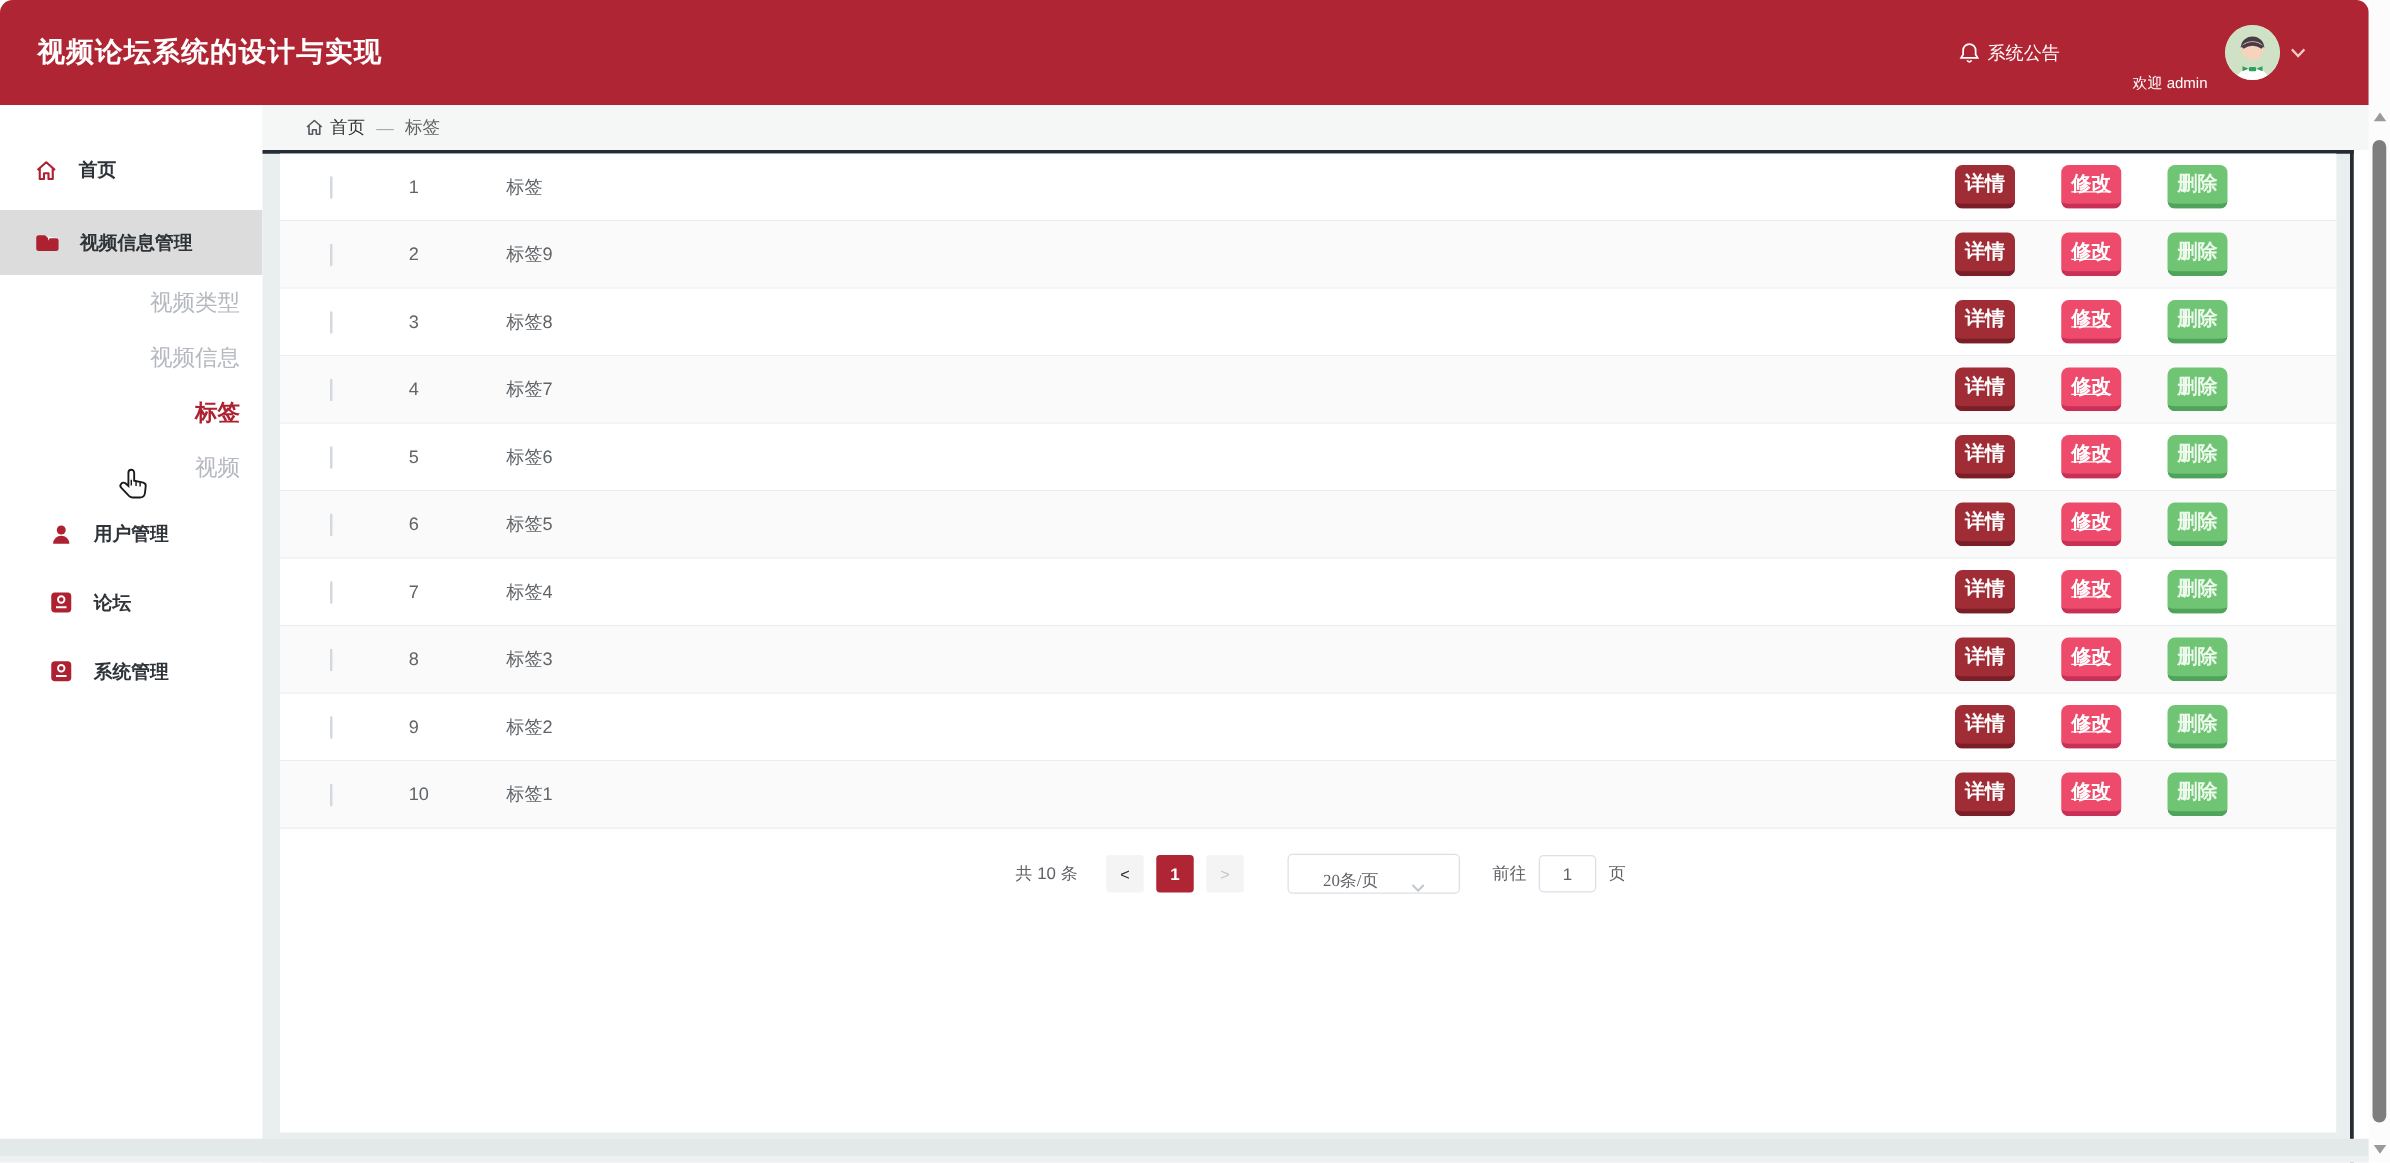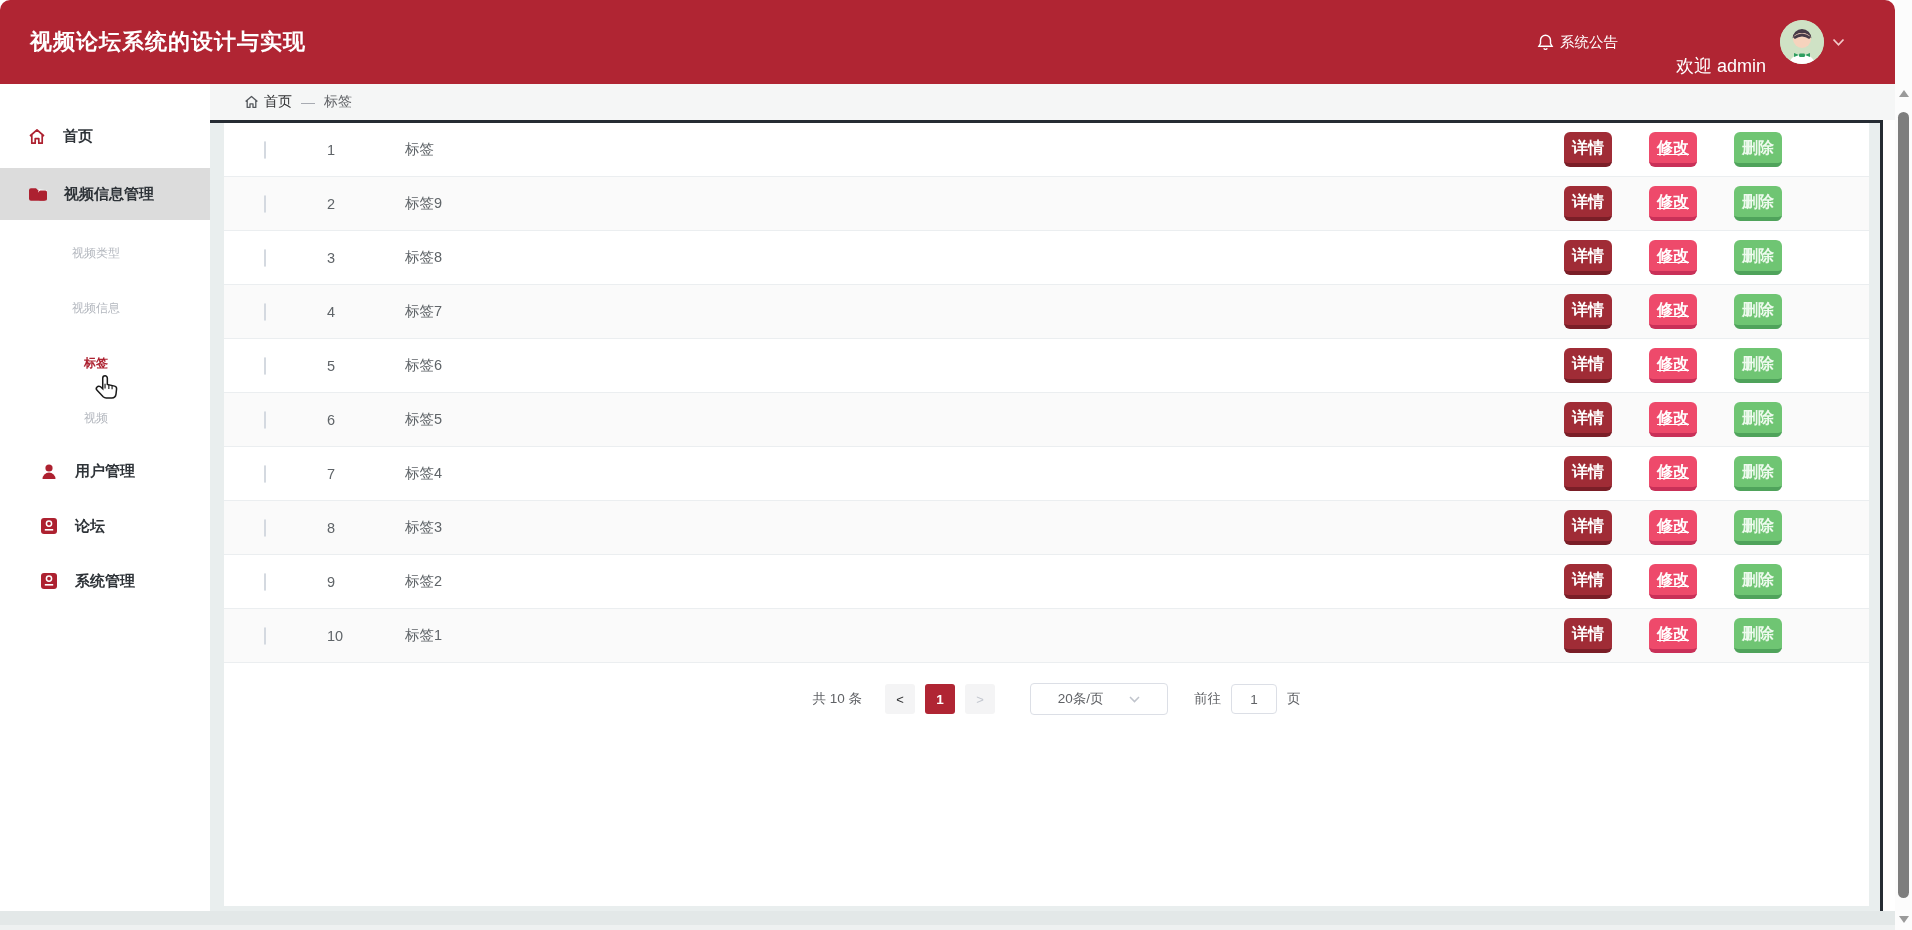--- a/index.html
+++ b/index.html
@@ -6,31 +6,31 @@
   html,body { width:1912px; height:930px; overflow:hidden; background:#fff; }
   body { font-family:"Liberation Sans","DejaVu Sans",sans-serif; }
   .page { position:relative; width:1912px; height:824px; background:#fff; }
   .app { position:absolute; left:0; top:0; width:1895px; height:930px; }
 
   
   .hdr { height:84px; background:#b02533; border-radius:10px 10px 0 0; display:flex; align-items:center; padding:0 50px 0 30px; }
   .hdr-title { color:#fff; font-size:22px; font-weight:700; letter-spacing:1px; }
   .hdr-right { margin-left:auto; display:flex; align-items:center; }
   .notice { display:flex; align-items:center; gap:6px; color:#fff; font-size:14.5px; margin-right:58px; cursor:pointer; }
-  .welcome { color:#fff; font-size:18px;margin-top:48px; }
+  .welcome { color:#fff; font-size:12px;margin-top:48px; }
   .avatar { width:44px; height:44px; border-radius:50%; overflow:hidden; margin-left:14px; background:#cfe2c5; flex:none; cursor:pointer; }
   .hdr-chev { margin-left:8px; display:flex; }
 
   
   .body-row { display:flex; height:846px; }
   aside { width:210px; background:#fff; padding-top:26px; flex:none; }
   .menu-item { height:52px; display:flex; align-items:center; padding-left:28px; gap:17px; font-size:15px; font-weight:700; color:#2e3338; cursor:pointer; }
   .menu-item.hl { background:#dcdcdc; margin-top:6px; }
   .menu-item.gap { margin-top:3px;padding-left:40px; }
-  .sub-item { height:44px; line-height:44px; width:192px; text-align:center; font-size:12px; color:#b4b8bf; cursor:pointer;margin-top:11px; }
+  .sub-item { height:44px; line-height:44px; width:192px; text-align:right; font-size:18px; color:#b4b8bf; cursor:pointer; }
   .sub-item.active, .sub-item.hovered { color:#ad2130; font-weight:700; }
   .submenu { padding-bottom:2px; }
 
   .content-col { flex:1; display:flex; flex-direction:column; background:#fff; }
   .crumb-bar { height:36px; background:#f5f6f6; display:flex; align-items:center; padding-left:34px; gap:9px; font-size:14px; flex:none; }
   .crumb-home { display:flex; align-items:center; gap:5px; color:#303133; cursor:pointer; }
   .crumb-sep { color:#a8abb2; }
   .crumb-cur { color:#606266; }
 
   .main-wrap { flex:1; background:#e9eeee; border-top:3px solid #262c33; border-right:3px solid #262c33; margin-right:12px; display:flex; flex-direction:column; }
@@ -48,21 +48,21 @@
   .btn-detail { background:#a02c36; border-color:#7a1e27; }
   .btn-edit { background:#ee4a6b; border-color:#c93058;text-decoration:underline; }
   .btn-del { background:#6fc573; border-color:#4fa35b; color:#eefaee; }
 
   
   .pagination { display:flex; align-items:center; justify-content:center; margin-top:20px; font-size:13.5px; color:#606266;padding-left:20px; }
   .pg-total { margin-right:18px; }
   .pg-btn { min-width:30px; height:30px; background:#f4f4f5; border-radius:3px; display:flex; align-items:center; justify-content:center; color:#303133; cursor:pointer; margin:0 5px; font-size:13px; }
   .pg-btn.disabled { color:#c3c7cf; }
   .pg-page { width:30px; height:30px; background:#b02533; color:#fff; border-radius:3px; display:flex; align-items:center; justify-content:center; font-weight:700; margin:0 5px; cursor:pointer; }
-  .pg-size { width:138px; height:32px; border:1px solid #dcdfe6; border-radius:4px; background:#fff; display:flex; align-items:center; justify-content:center; gap:26px; margin-left:30px; cursor:pointer; color:#606266; }
+  .pg-size { width:138px; height:32px; border:1px solid #dcdfe6; border-radius:4px; background:#fff; display:flex; align-items:flex-end; justify-content:center; gap:26px; margin-left:30px; cursor:pointer; color:#606266;font-family:Liberation Serif, serif; }
   .pg-goto { display:flex; align-items:center; gap:10px; margin-left:26px; }
   .pg-input { width:46px; height:30px; border:1px solid #dcdfe6; border-radius:4px; text-align:center; color:#606266; font-size:13.5px; font-family:inherit; }
 
   
   .bottom-strip { position:absolute; left:0; bottom:0; width:1895px; height:19px; background:#e3e8e8; border-bottom:5px solid #eef1f1; }
   .scrollbar { position:absolute; right:0; top:0; width:17px; height:930px; background:#fcfcfc; }
   .sb-up { position:absolute; top:90px; left:4px; width:0; height:0; border-left:5px solid transparent; border-right:5px solid transparent; border-bottom:7px solid #9a9a9a; cursor:pointer; }
   .sb-thumb { position:absolute; top:112px; left:3px; width:11px; height:786px; background:#7e7e7e; border-radius:6px; cursor:pointer; }
   .sb-down { position:absolute; bottom:7px; left:4px; width:0; height:0; border-left:5px solid transparent; border-right:5px solid transparent; border-top:7px solid #9a9a9a; cursor:pointer; }
   .cursor-ghost { position:absolute; left:94px; top:374px; z-index:60; pointer-events:none; }

